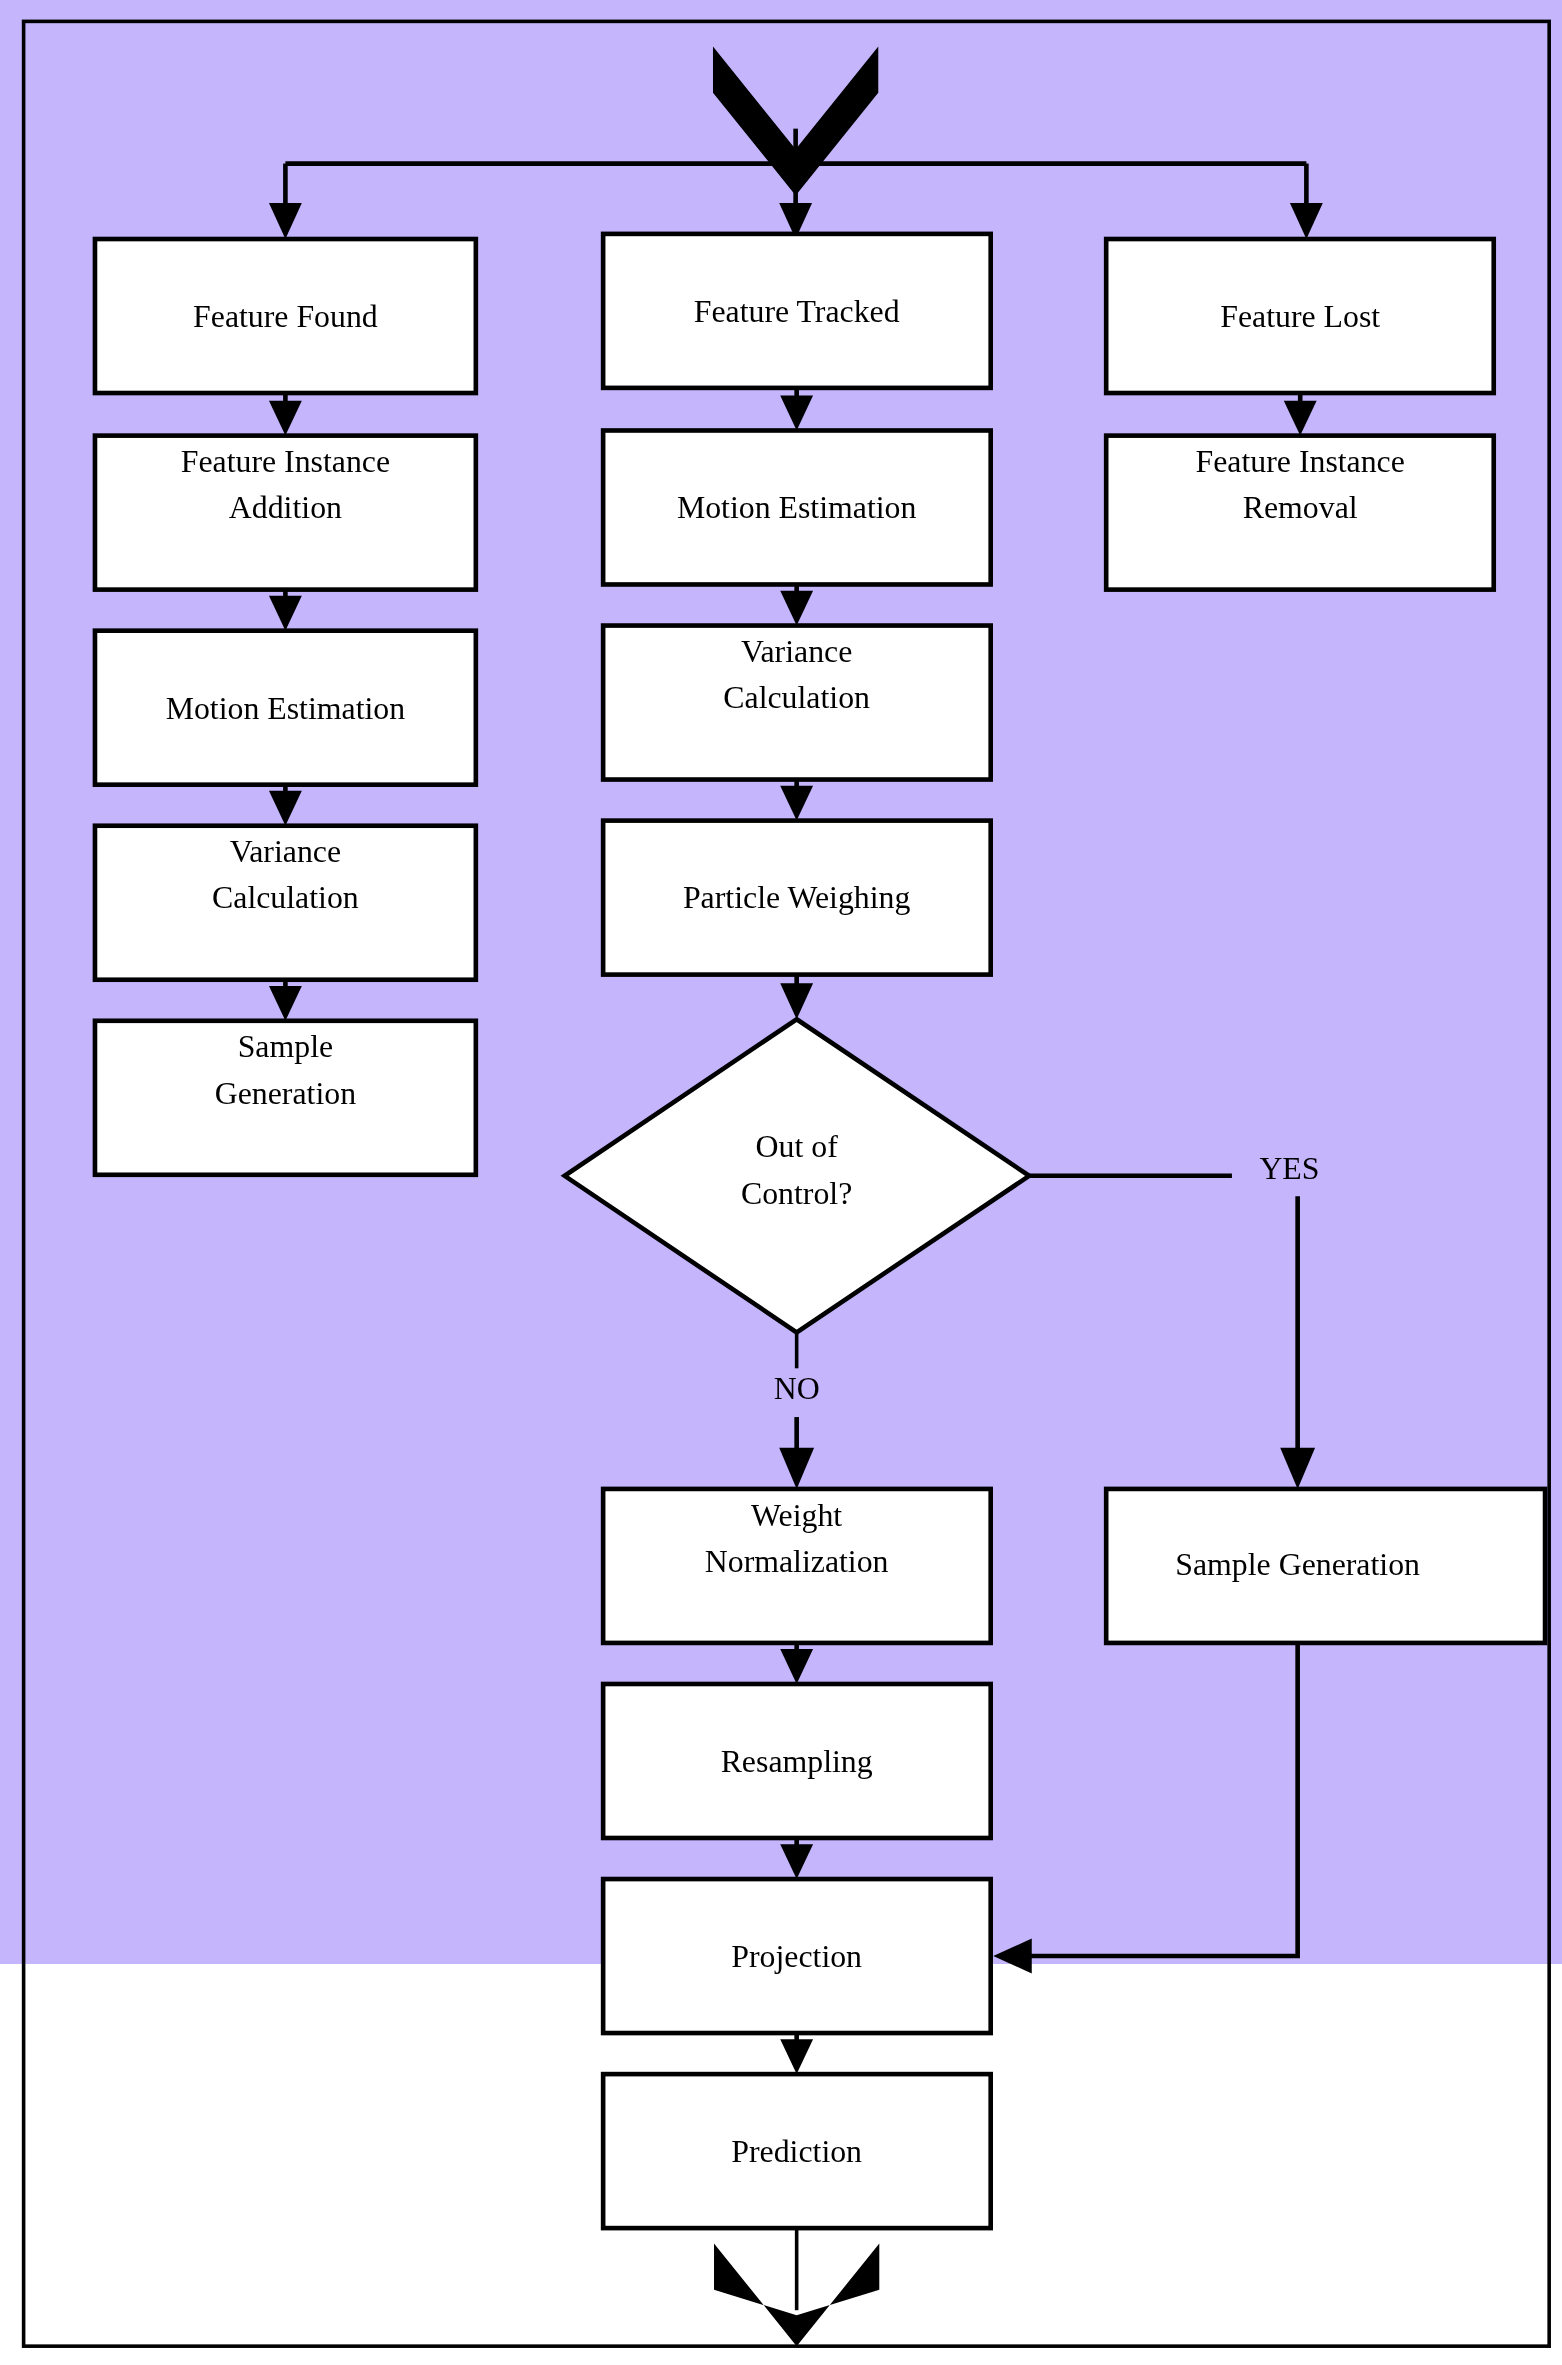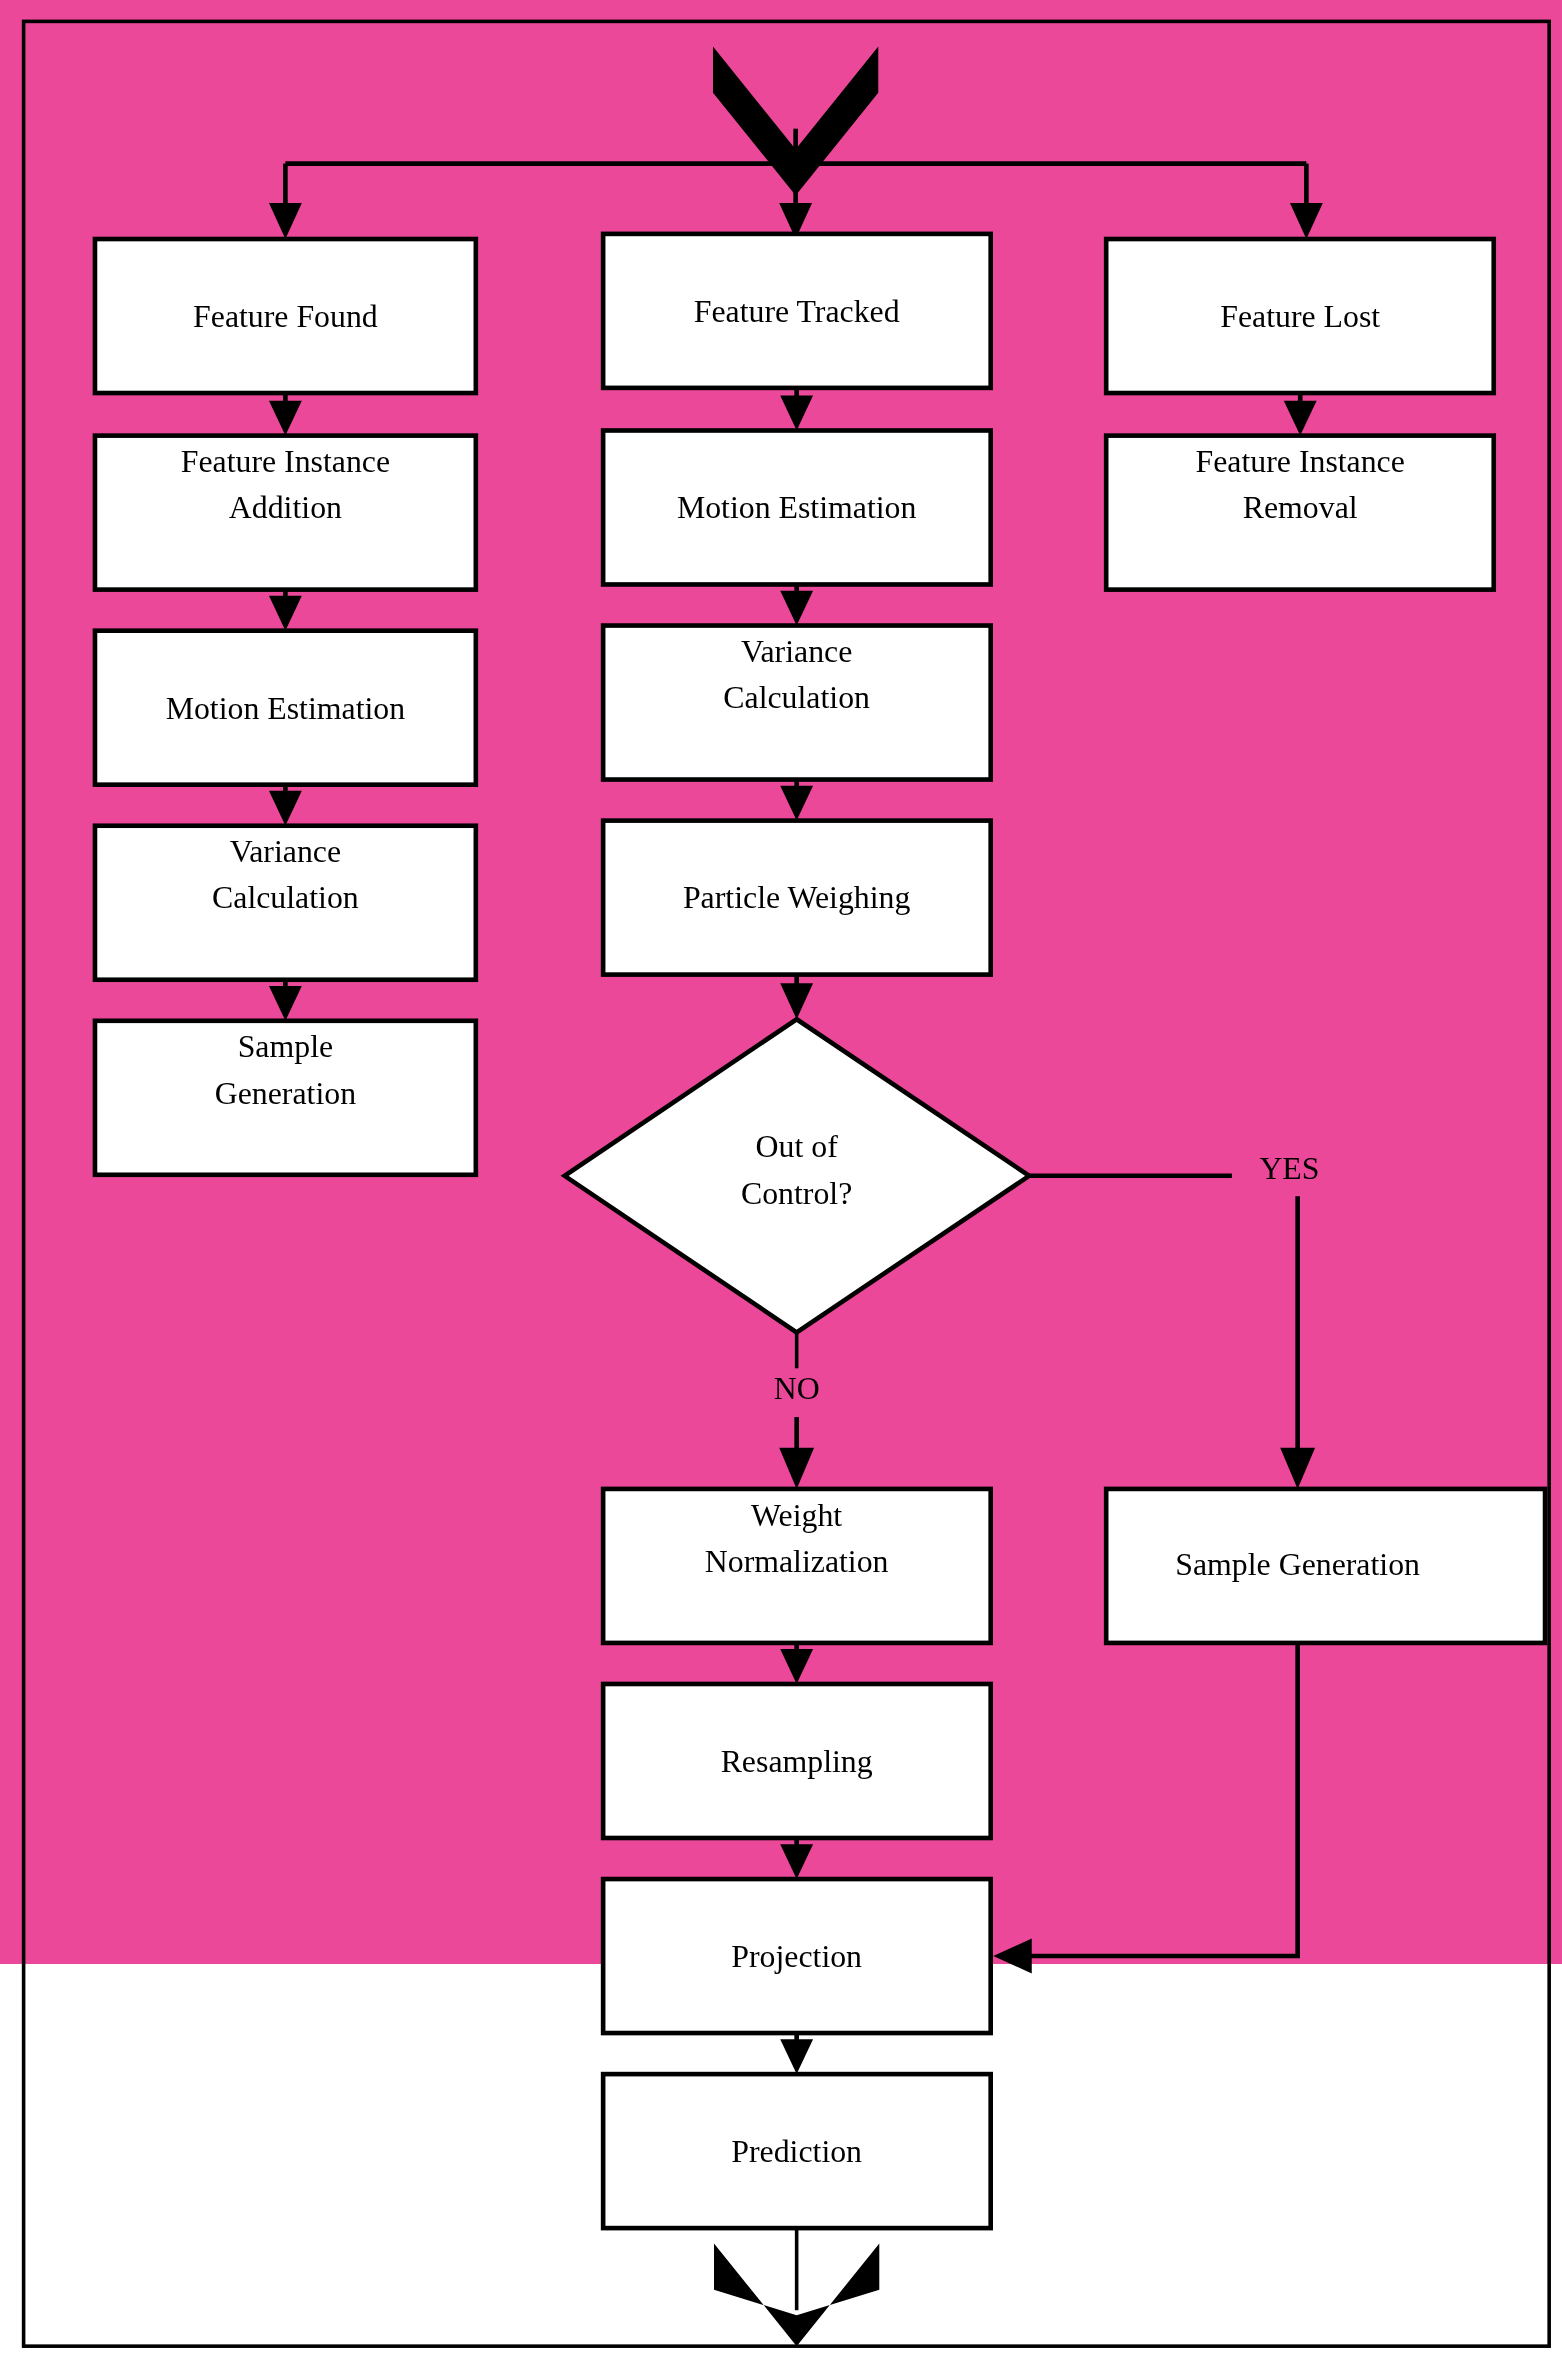--- a/index.html
+++ b/index.html
@@ -1,21 +1,21 @@
 <!DOCTYPE html>
 <html style="font-size:8.2px"><head>
 <meta charset="utf-8">
 <style>
   html,body{margin:0;padding:0;background:#ffffff;}
   body{
     width:1562px;height:2366px;
     font-family:"Liberation Serif","DejaVu Serif",serif;
     overflow:hidden;
   }
-  #stage{position:relative;width:1562px;height:1964px;background:#ec4899;}
+  #stage{position:relative;width:1562px;height:1964px;background:#c4b5fd;}
   svg#flow{position:absolute;left:0;top:0;width:1562px;height:2366px;display:block;}
   .node-label{
     font-family:"Liberation Serif","DejaVu Serif",serif;
     font-size:62px;
     fill:#000;
     text-anchor:middle;
     dominant-baseline:middle;
   }
   .edge-label{
     font-family:"Liberation Serif","DejaVu Serif",serif;

